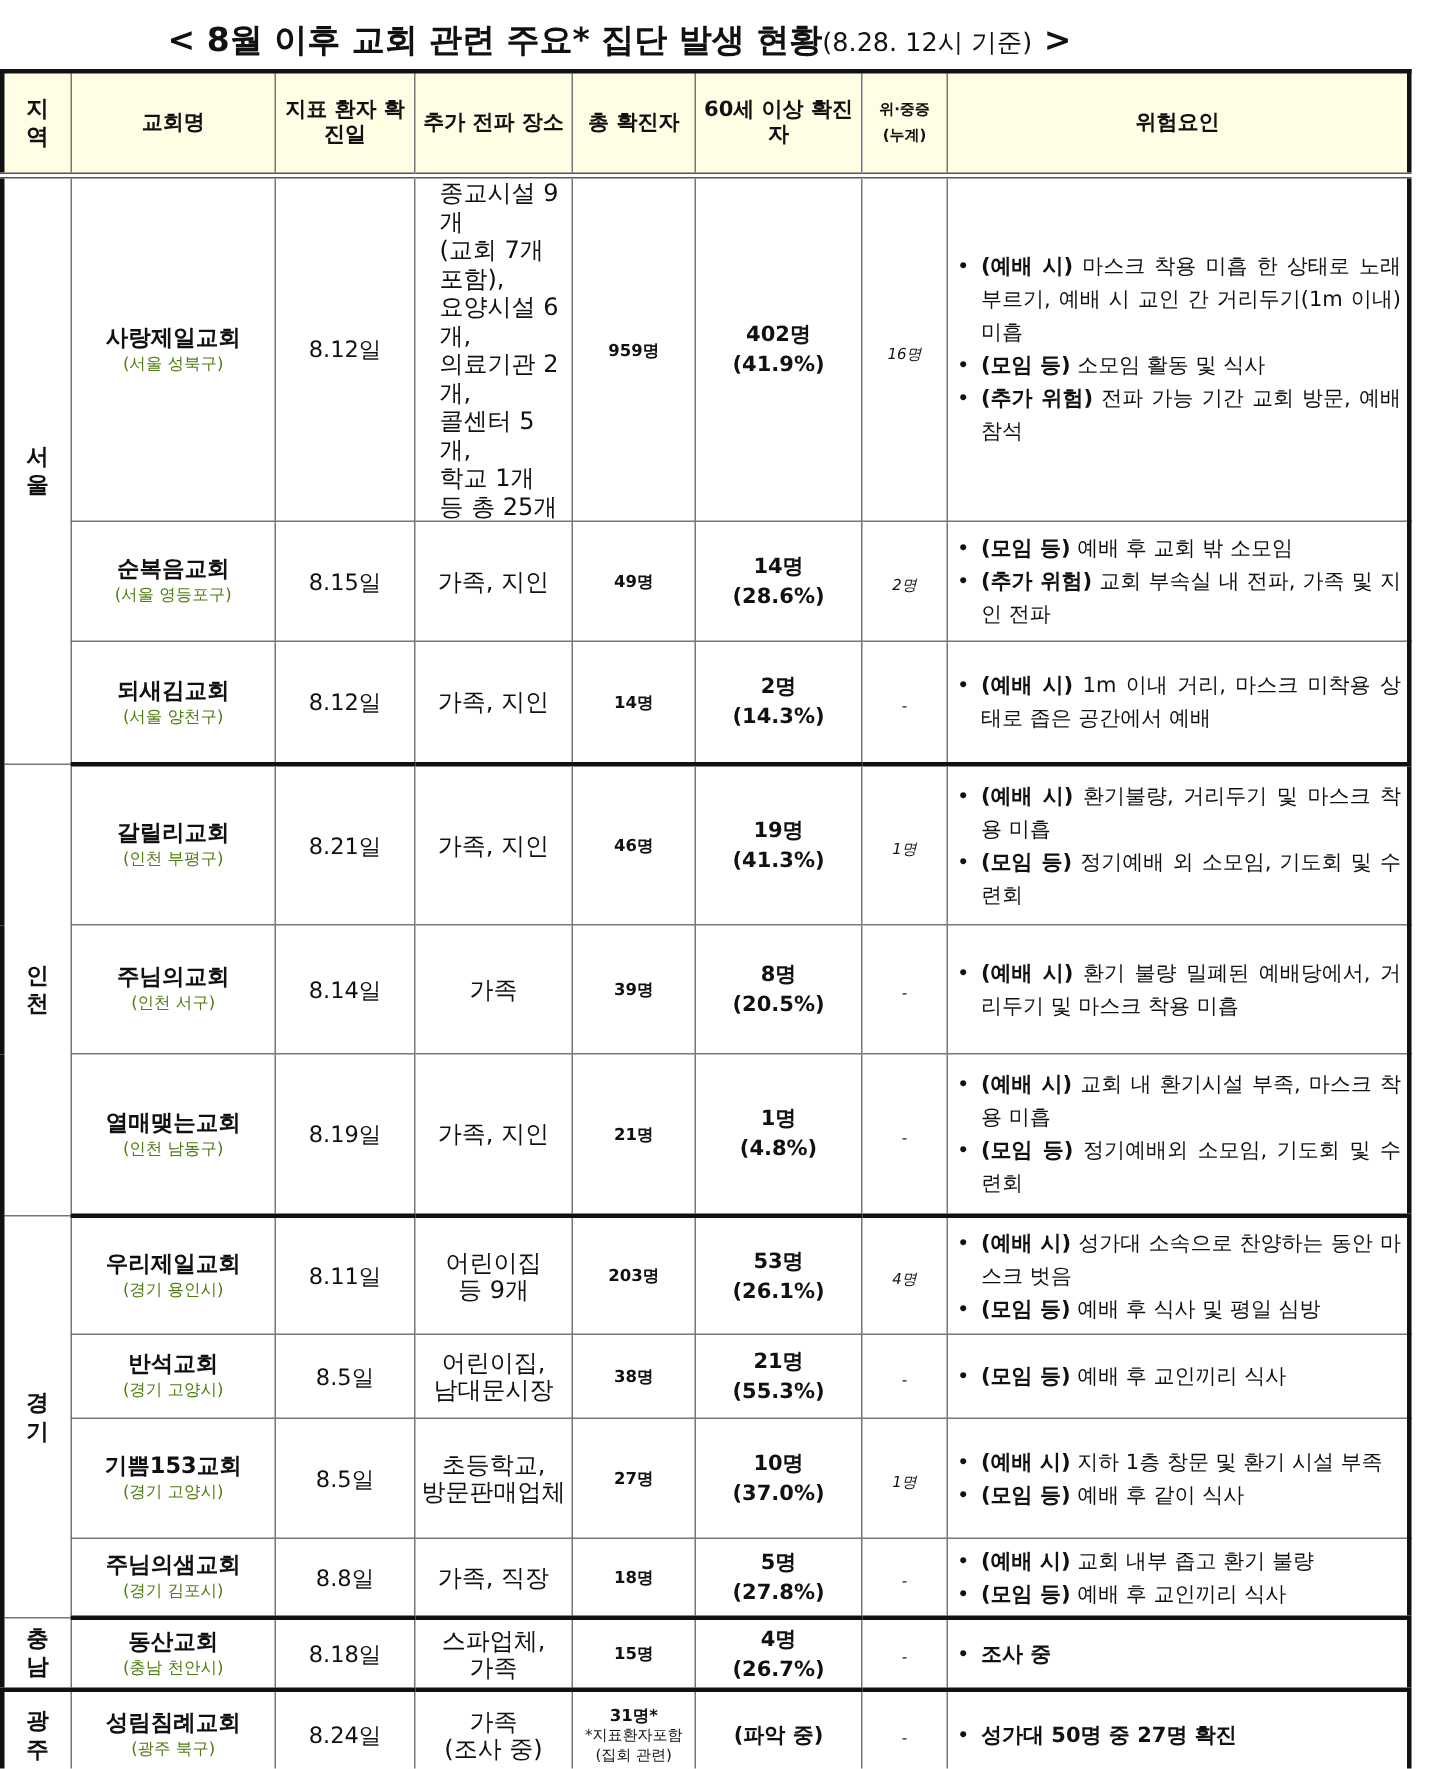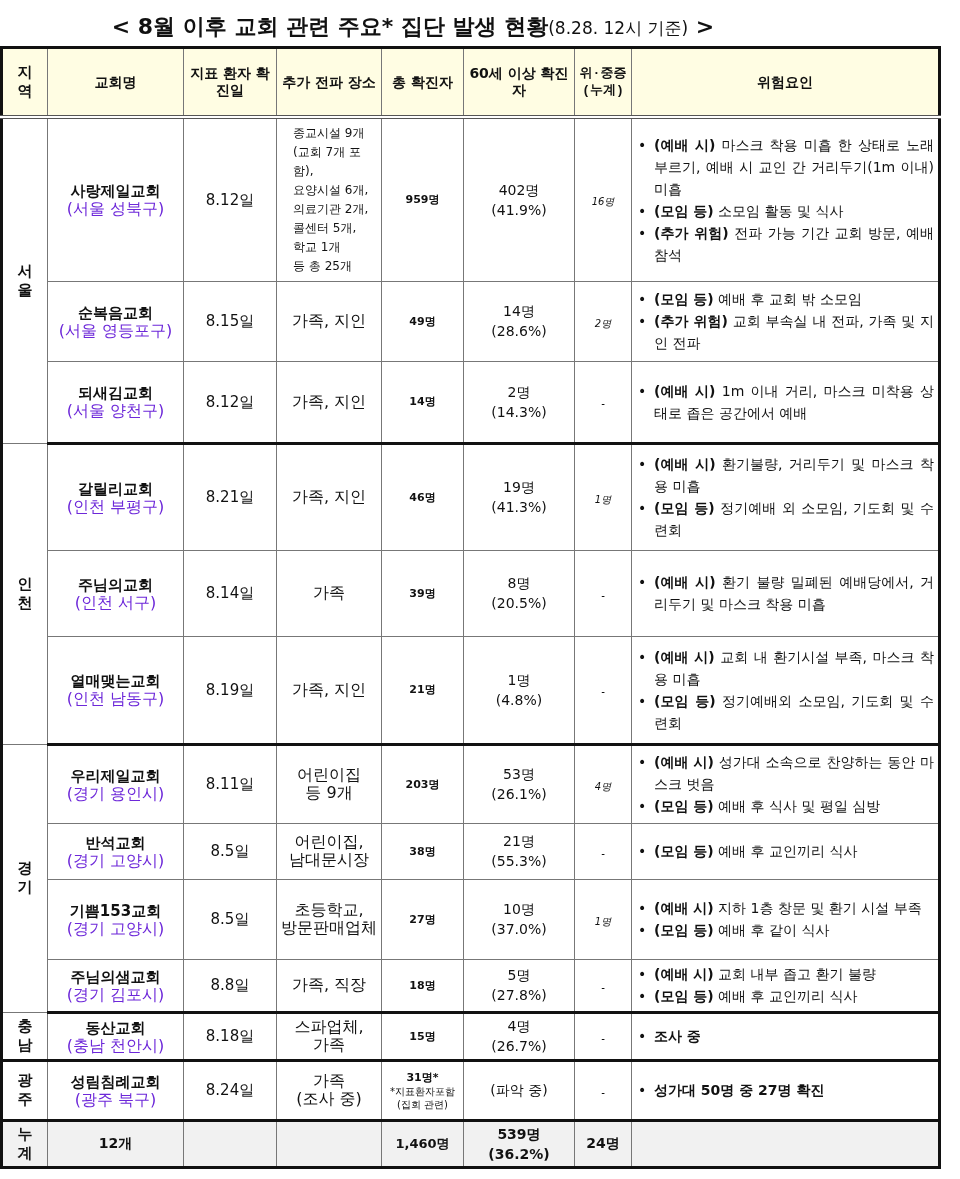--- a/index.html
+++ b/index.html
@@ -24,27 +24,27 @@
   }
   table.main th {
     background: #fffde3; font-weight: bold; font-size: 14px; line-height: 17px;
     height: 66px; border-bottom: 4px double #555;
   }
   .region {
     font-weight: bold; font-size: 15px; line-height: 19px; width: 1em; margin: 0 auto;
     word-break: break-all;
   }
   .cname { font-weight: bold; font-size: 15px; line-height: 19px; }
-  .cloc { font-size: 16px; line-height: 16px; color: #6d28d9; }
+  .cloc { font-size: 11px; line-height: 16px; color: #4d7c0f; }
   .date { font-size: 15px; }
   .spread { font-size: 16px; line-height: 18px; }
-  .spread.small { font-size: 12px; line-height: 19px; text-align: left; padding-left: 12px; }
+  .spread.small { font-size: 16px; line-height: 19px; text-align: left; padding-left: 12px; }
   .total { font-weight: bold; font-size: 11px; }
   .total-note { font-size: 10px; line-height: 13px; display: block; }
-  .elder { font-size: 14px; line-height: 20px; }
+  .elder { font-size: 14px; line-height: 20px; font-weight: bold; }
   .severe { font-size: 10px; font-style: italic; }
   td.risk { text-align: left; padding: 2px 8px 2px 8px; font-size: 14px; line-height: 22px; }
   .risk-item { position: relative; padding-left: 18px; text-align: justify; }
   .risk-item .bullet { position: absolute; left: 2px; top: 0; }
   .risk-item b { font-weight: bold; }
   tr.region-end td { border-bottom: 3px solid #111; }
   tr.totals td { background: #f1f1f1; font-weight: bold; }
   .bold { font-weight: bold; }
 </style>
 </head>
@@ -68,21 +68,21 @@
   <thead>
     <tr>
       <th>
           <div class="region">지역</div>
         </th>
       <th>교회명</th>
       <th>지표 환자 확진일</th>
       <th>추가 전파 장소</th>
       <th>총 확진자</th>
       <th>60세 이상 확진자</th>
-      <th style="font-size:13px;font-family:Liberation Mono, monospace;">위·중증 (누계)</th>
+      <th style="font-size:10px;">위·중증 (누계)</th>
       <th>위험요인</th>
     </tr>
   </thead>
   <tbody id="tbody">
       <tr style="height: 164px;">
         <td rowspan="3">
           <div class="region">서울</div>
         </td>
         <td>
         <div class="cname">사랑제일교회</div>

